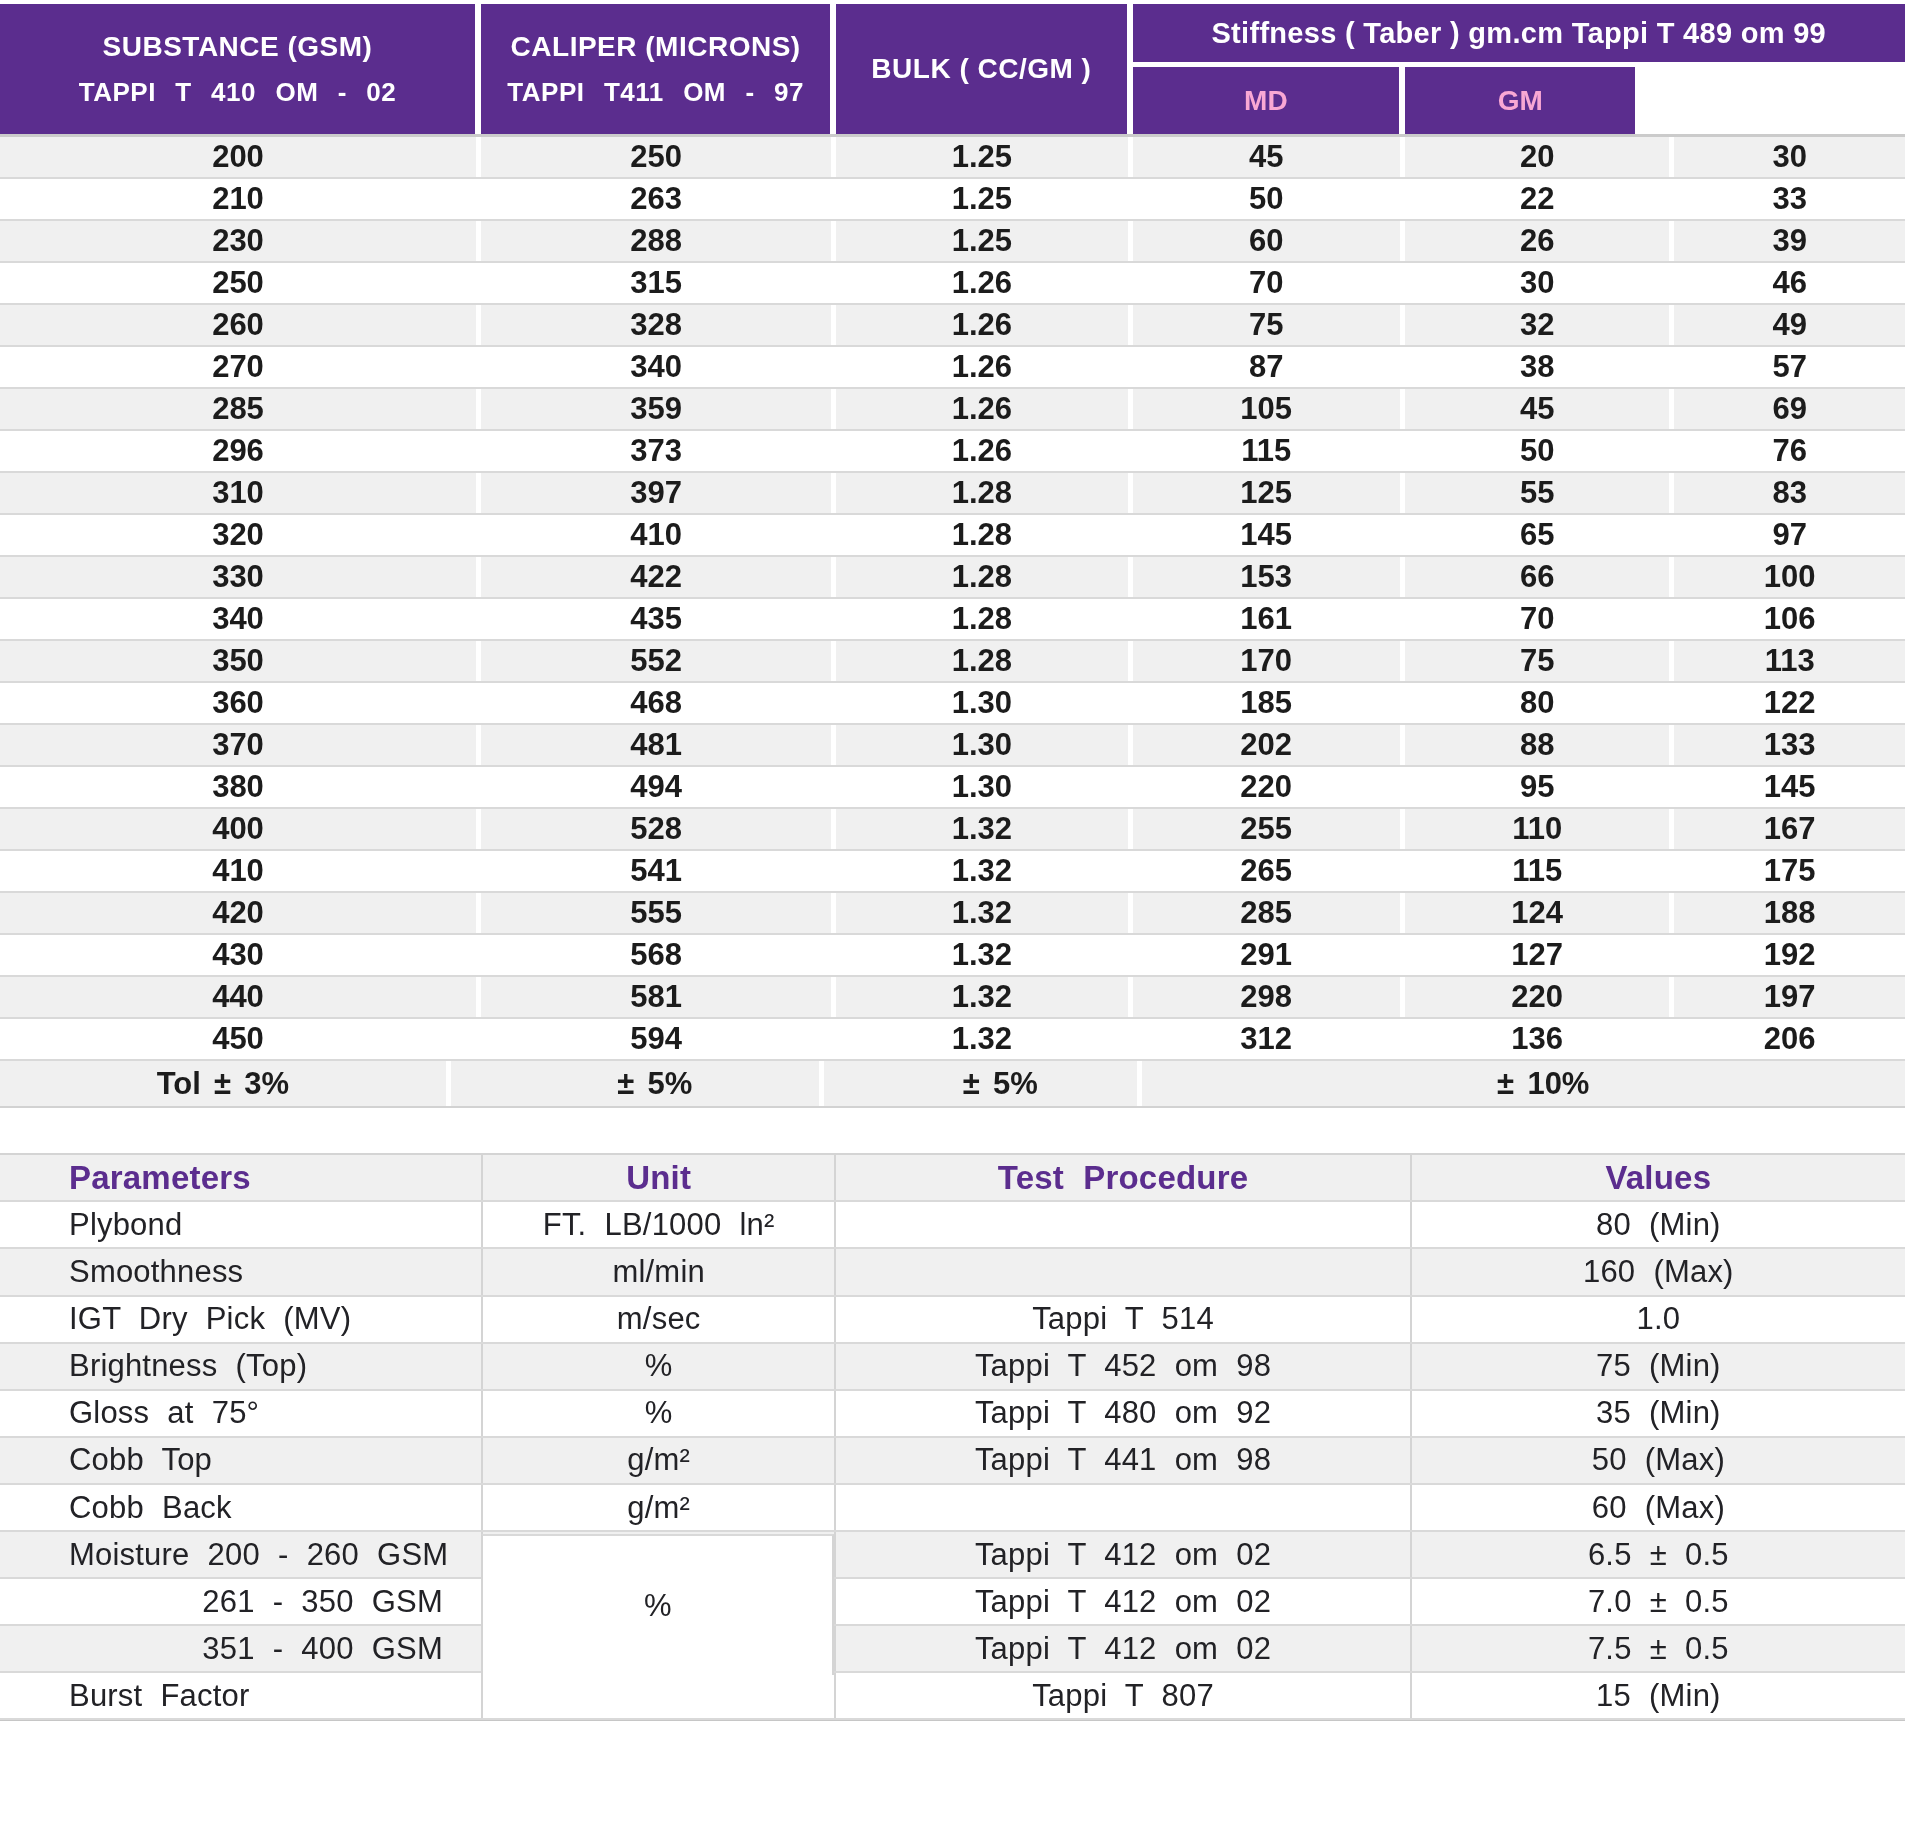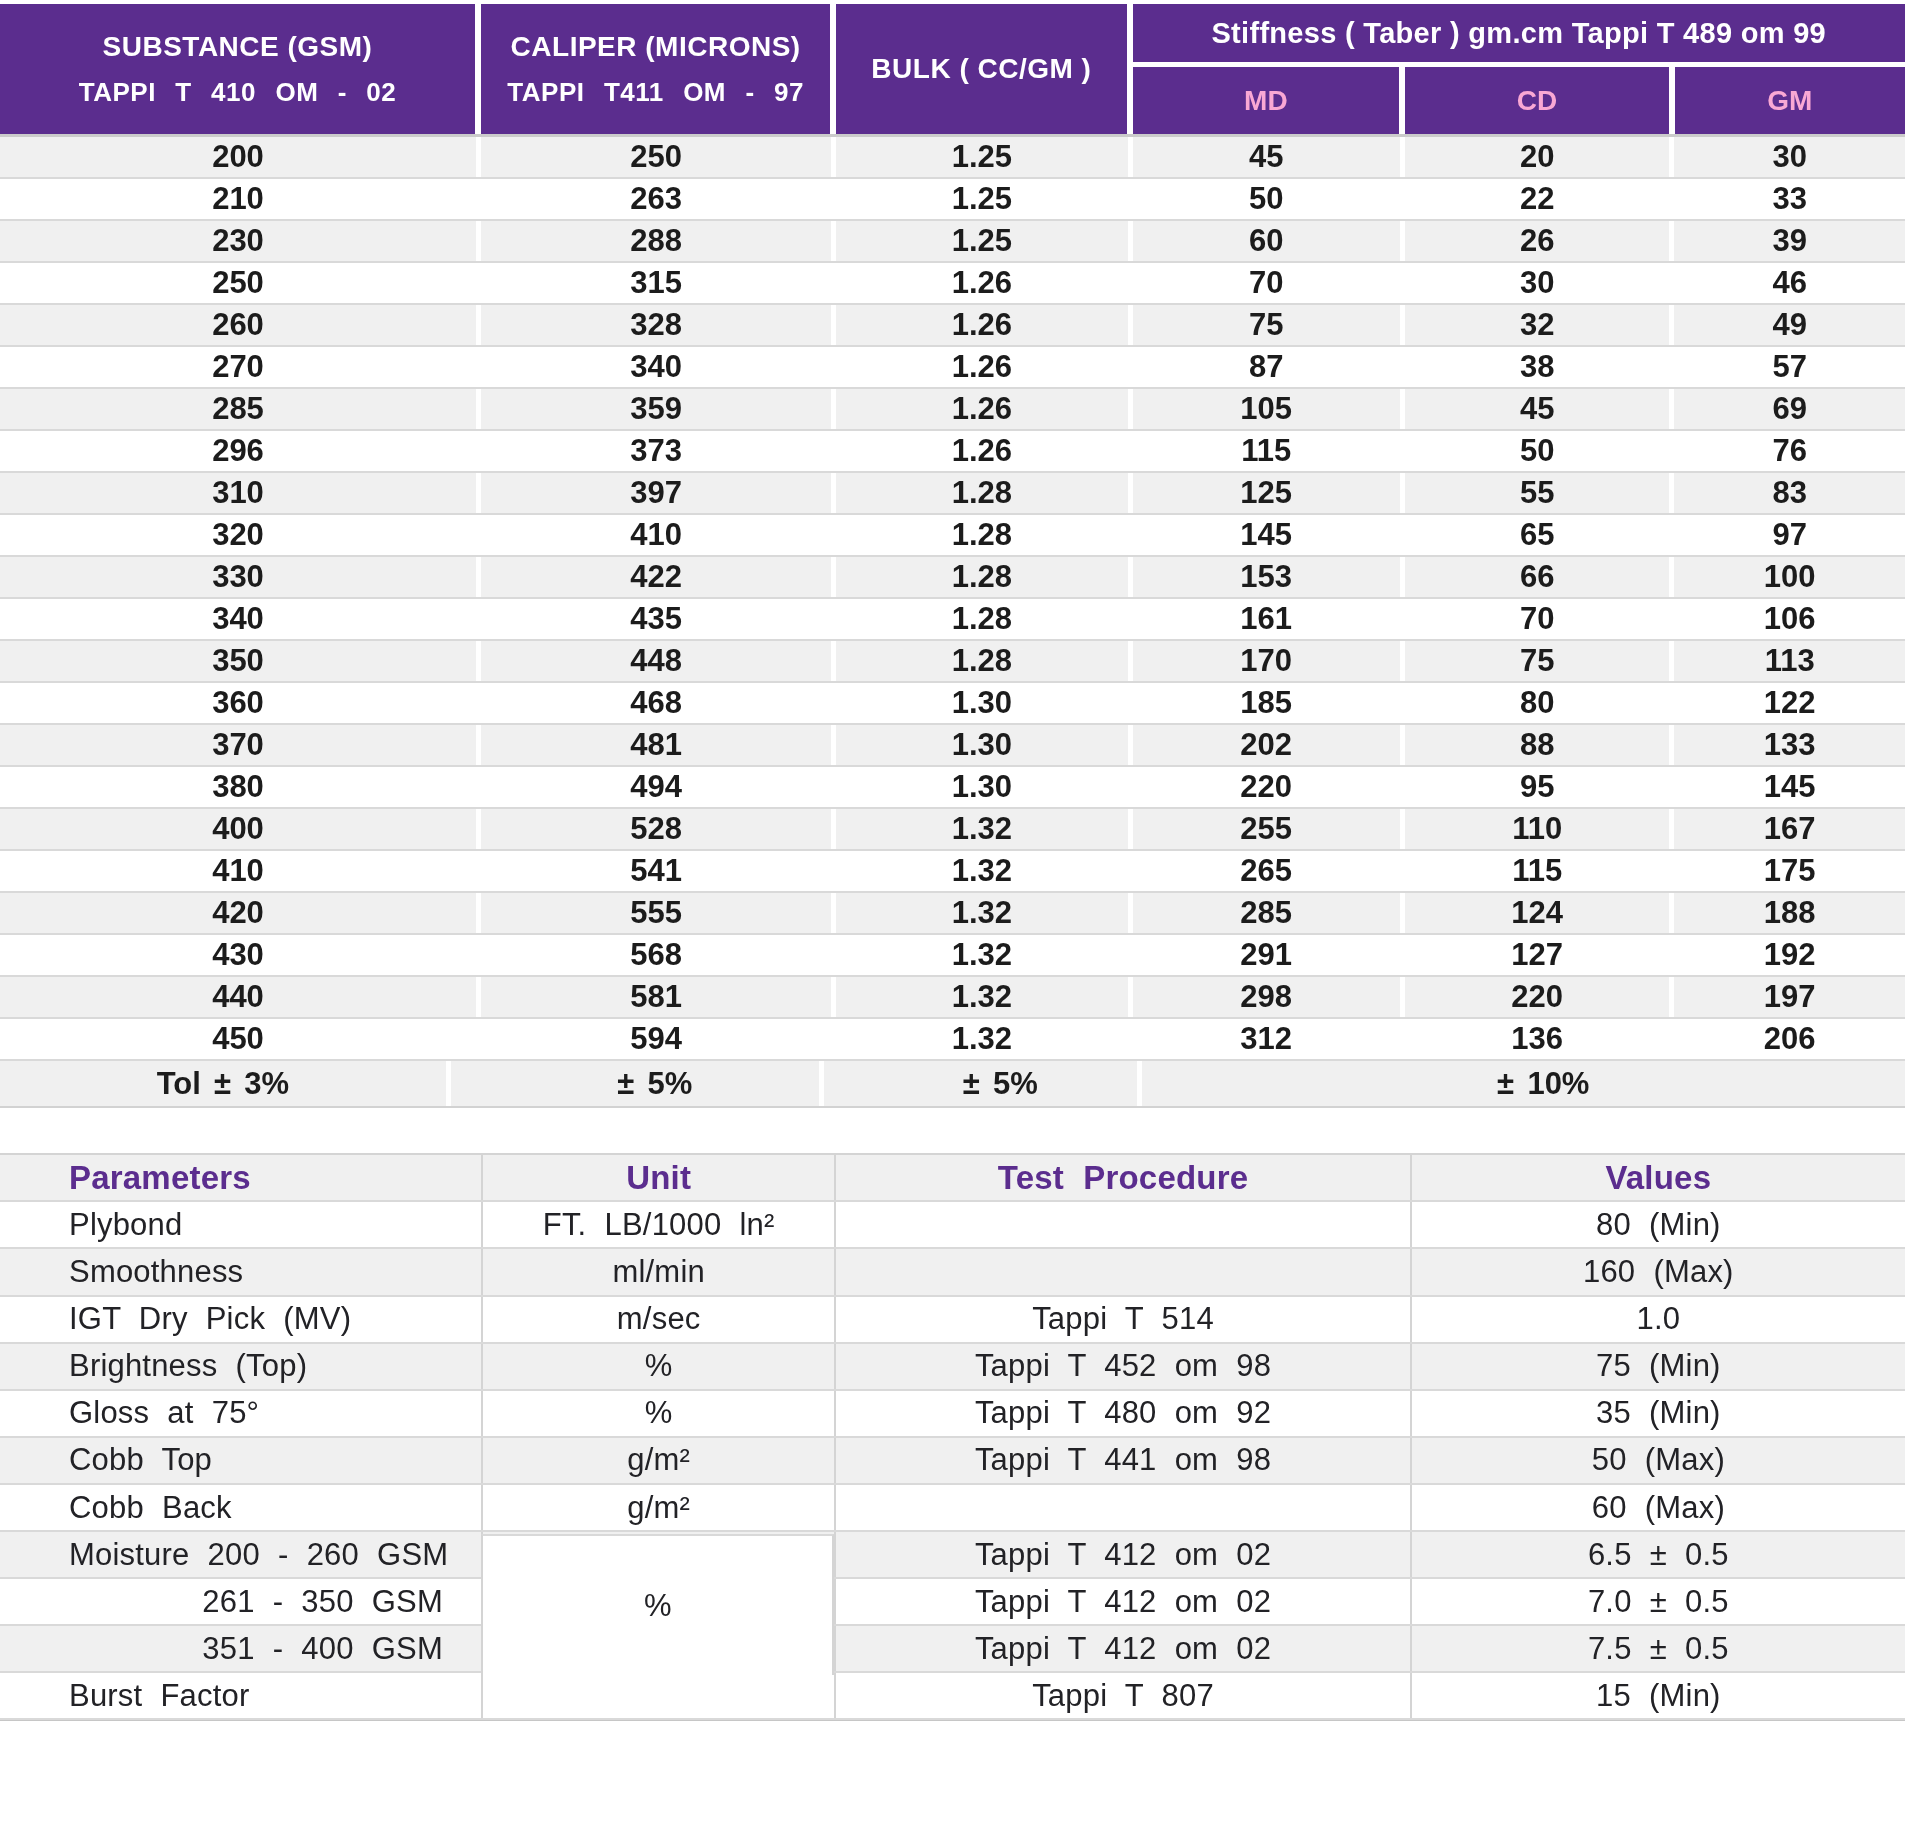--- a/index.html
+++ b/index.html
@@ -127,21 +127,20 @@
       </div>
       <div class="hcell h-caliper">
         <div class="l1">CALIPER (MICRONS)</div>
         <div class="l2">TAPPI T411 OM - 97</div>
       </div>
       <div class="hcell h-bulk">BULK ( CC/GM )</div>
       <div class="h-group">
         <div class="h-group-top">Stiffness ( Taber ) gm.cm Tappi T 489 om 99</div>
         <div class="h-group-bottom">
           <div class="h-sub h-md">MD</div>
-          <div class="h-sub h-cd">CD</div>
           <div class="h-sub h-gm">GM</div>
         </div>
       </div>
     </div>
 
     <div class="spec-body">
 
         <div class="trow">
           <div class="tcell t-c1">200</div>
           <div class="tcell t-c2">250</div>
@@ -245,21 +244,21 @@
           <div class="tcell t-c1">340</div>
           <div class="tcell t-c2">435</div>
           <div class="tcell t-c3">1.28</div>
           <div class="tcell t-c4">161</div>
           <div class="tcell t-c5">70</div>
           <div class="tcell t-c6">106</div>
         </div>
 
         <div class="trow">
           <div class="tcell t-c1">350</div>
-          <div class="tcell t-c2">448</div>
+          <div class="tcell t-c2">552</div>
           <div class="tcell t-c3">1.28</div>
           <div class="tcell t-c4">170</div>
           <div class="tcell t-c5">75</div>
           <div class="tcell t-c6">113</div>
         </div>
 
         <div class="trow">
           <div class="tcell t-c1">360</div>
           <div class="tcell t-c2">468</div>
           <div class="tcell t-c3">1.30</div>

